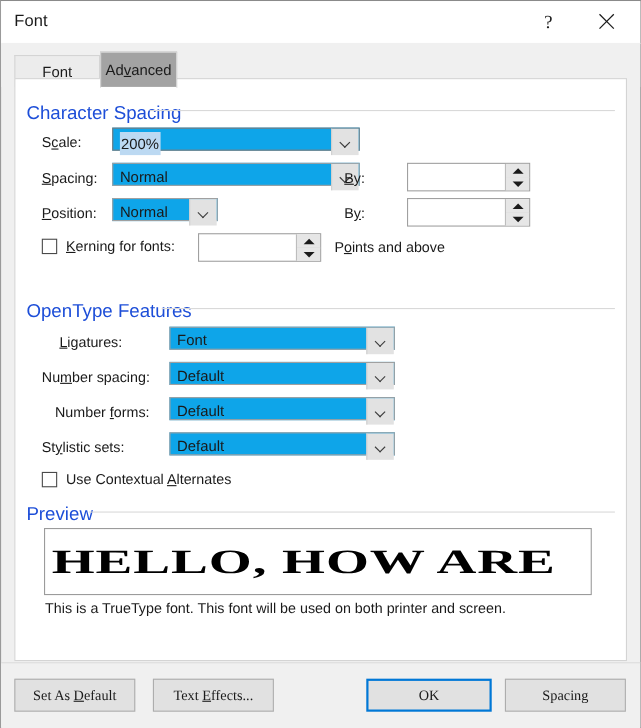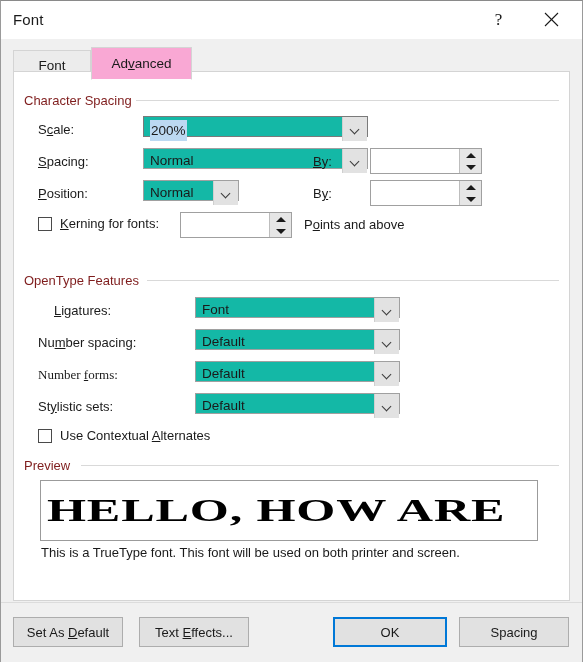--- a/index.html
+++ b/index.html
@@ -90,24 +90,24 @@
     display: flex;
     align-items: center;
     justify-content: center;
     font-size: 13.5px;
     color: #1a1a1a;
     cursor: default;
   }
   .tab.inactive { left: 12px; width: 78px; top: 11px; height: 29px; background:#ececec; }
   .tab.active {
     left: 90px;
-    width: 101px;
+    width: 70px;
     top: 8px;
     height: 33px;
-    background: #f9a8d4;
+    background: #a3a3a3;
     border: 1px solid #d4d4d4;
     border-bottom: 1px solid #ffffff;
     z-index: 5;
   }
 
   
   .panel {
     position: absolute;
     left: 12px;
     top: 70px;
@@ -116,22 +116,22 @@
     box-sizing: border-box;
     background: #ffffff;
     border: 1px solid #d4d4d4;
   }
 
   
   .group-label {
     position: absolute;
     background: #ffffff;
     padding: 0 5px 0 0;
-    font-size: 13px;
-    color: #7f1d1d;
+    font-size: 17px;
+    color: #1d4ed8;
   }
   .group-rule {
     position: absolute;
     height: 1px;
     background: #d9d9d9;
   }
 
   
   .flabel {
     position: absolute;
@@ -139,24 +139,23 @@
     color: #1a1a1a;
     white-space: nowrap;
   }
   .u { text-decoration: underline; }
 
   
   .combo {
     position: absolute;
     box-sizing: border-box;
     height: 21px;
-    background: #14b8a6;
+    background: #0ea5e9;
     border: 1px solid #a0a0a0;
     cursor: default;
-    margin-left: 41px;
   }
   .combo.focused { border: 1px solid #7a7a7a; }
   .combo .combo-text {
     position: absolute;
     left: 6px;
     top: 0;
     height: 24px;
     line-height: 24px;
     font-size: 13.5px;
     color: #1a1a1a;
@@ -292,21 +291,21 @@
     height: 59px;
     background: #f0f0f0;
     border-top: 1px solid #dcdcdc;
   }
   .btn {
     position: absolute;
     box-sizing: border-box;
     height: 30px;
     background: #e1e1e1;
     border: 1px solid #adadad;
-    font-family: Liberation Sans, sans-serif;
+    font-family: Liberation Serif, serif;
     font-size: 13px;
     color: #1a1a1a;
     display: flex;
     align-items: center;
     justify-content: center;
     cursor: default;
     padding: 0;
   }
   .btn.default {
     background: #e1e1e1;
@@ -426,21 +425,21 @@
     </div>
 
     <div class="flabel" style="left:24px; top:263px;">Nu<span class="u">m</span>ber spacing:</div>
     <div class="combo" style="left:140px; top:257px; width:205px;">
       <span class="combo-text">Default</span>
       <span class="combo-arrow">
           <span class="chev"></span>
         </span>
     </div>
 
-    <div class="flabel" style="left:24px; top:295px;font-family:Liberation Serif, serif;">Number <span class="u">f</span>orms:</div>
+    <div class="flabel" style="left:36px; top:295px;">Number <span class="u">f</span>orms:</div>
     <div class="combo" style="left:140px; top:289px; width:205px;">
       <span class="combo-text">Default</span>
       <span class="combo-arrow">
           <span class="chev"></span>
         </span>
     </div>
 
     <div class="flabel" style="left:24px; top:327px;">St<span class="u">y</span>listic sets:</div>
     <div class="combo" style="left:140px; top:321px; width:205px;">
       <span class="combo-text">Default</span>

